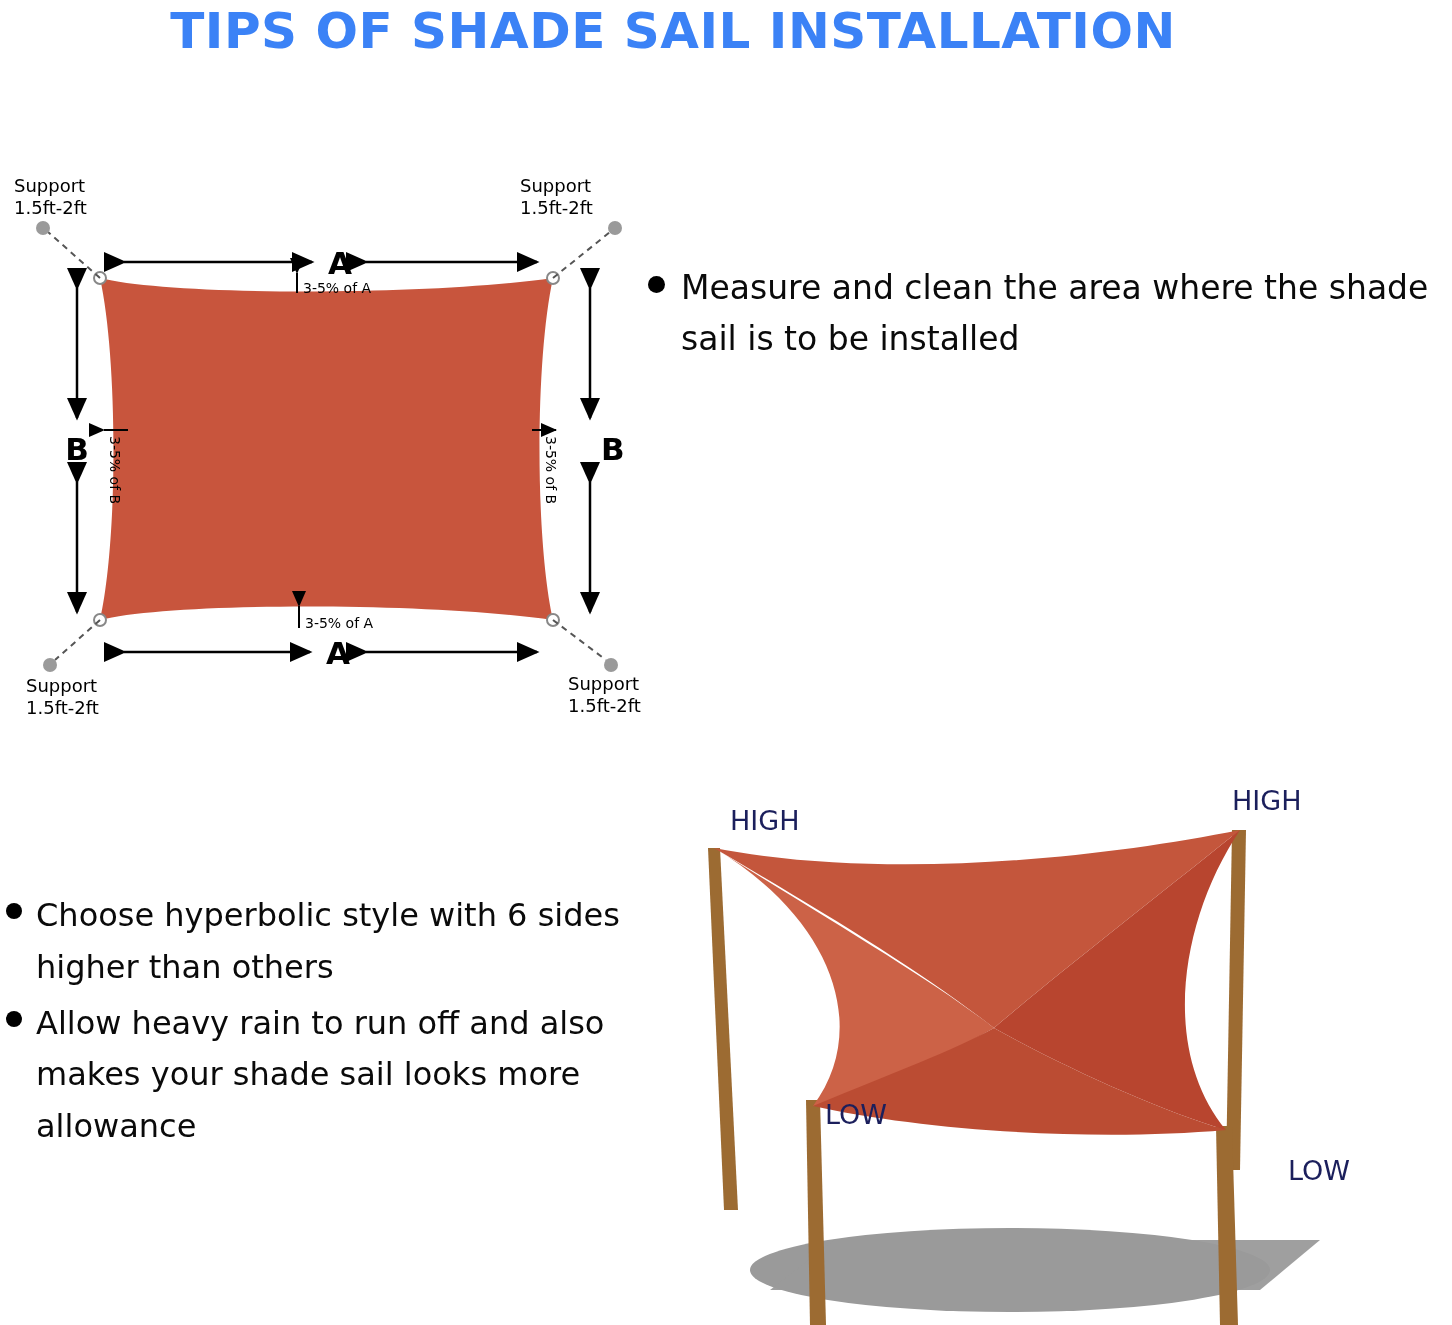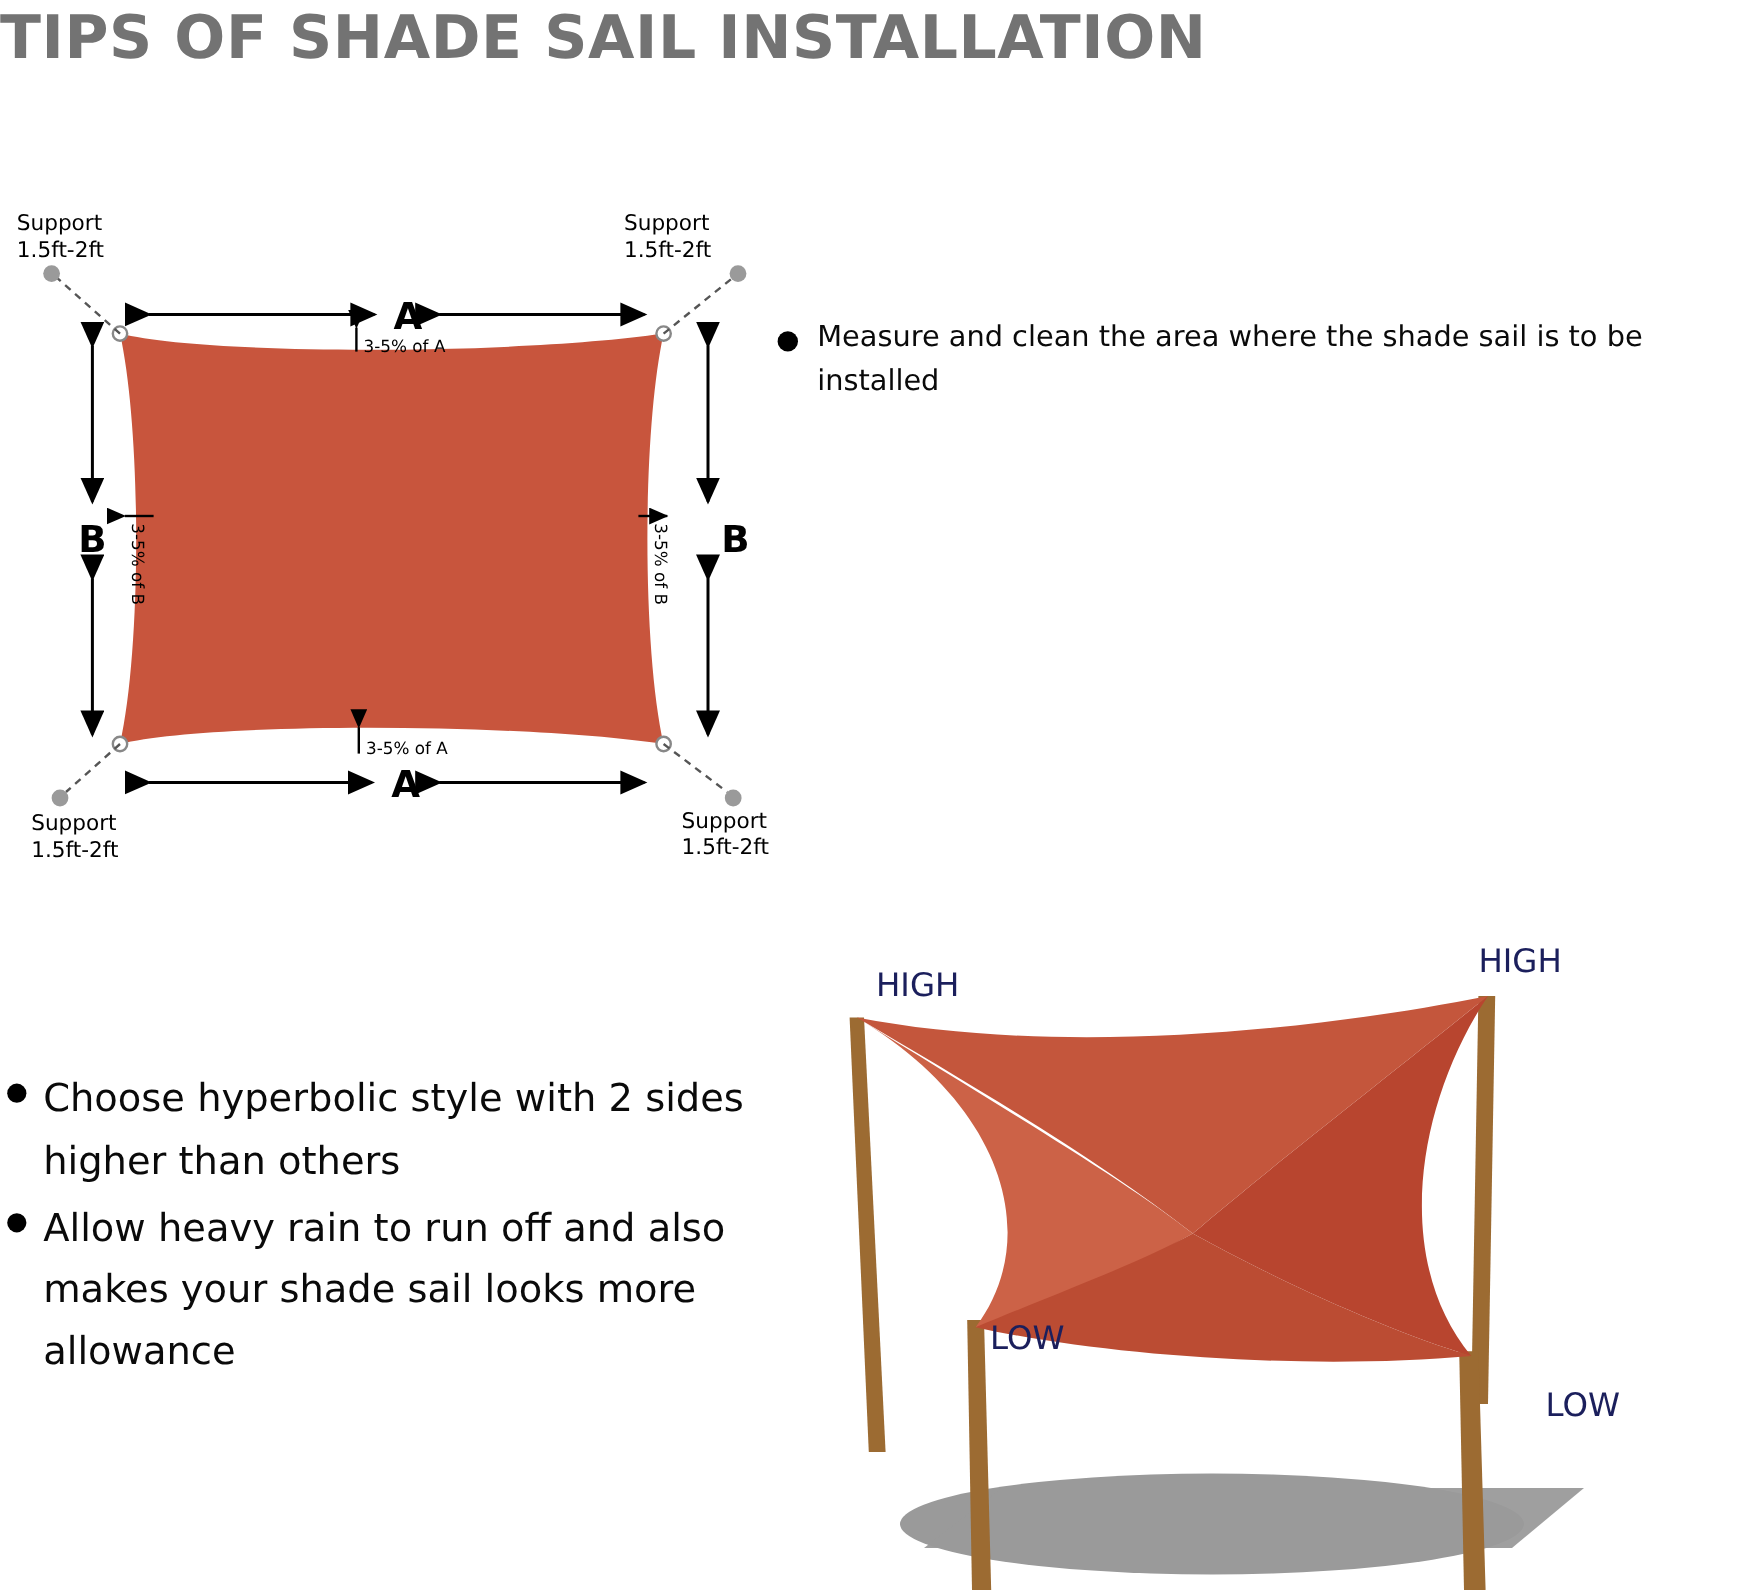--- a/index.html
+++ b/index.html
@@ -15,25 +15,26 @@
     color: #000;
     overflow: hidden;
   }
 
   
   .title {
     position: absolute;
     top: 2px;
     left: 0;
     width: 1346px;
+    text-align: center;
     font-family: "DejaVu Sans", sans-serif;
     font-weight: bold;
     font-size: 50px;
     letter-spacing: 0.5px;
-    color: #737373;
+    color: #3b82f6;
     white-space: nowrap;
   }
 
   
   .top-diagram {
     position: absolute;
     left: 0px;
     top: 160px;
     width: 660px;
     height: 580px;
@@ -55,21 +56,21 @@
   .bullet-dot {
     flex: 0 0 auto;
     width: 17px;
     height: 17px;
     border-radius: 50%;
     background: #000;
     margin-top: 14px;
     margin-right: 16px;
   }
   .bullet-text {
-    font-size: 24px;
+    font-size: 33px;
     line-height: 1.55;
     color: #0a0a0a;
     font-family: "DejaVu Sans", sans-serif;
   }
 
   
   .bottom-list {
     position: absolute;
     left: 0px;
     top: 890px;
@@ -204,21 +205,21 @@
 <div class="top-list">
   <div class="bullet-row">
     <span class="bullet-dot"></span>
     <span class="bullet-text">Measure and clean the area where the shade sail is to be installed</span>
   </div>
 </div>
 
 <div class="bottom-list">
   <div class="bullet-row">
     <span class="bullet-dot"></span>
-    <span class="bullet-text">Choose hyperbolic style with 2 sides higher than others</span>
+    <span class="bullet-text">Choose hyperbolic style with 6 sides higher than others</span>
   </div>
   <div class="bullet-row">
     <span class="bullet-dot"></span>
     <span class="bullet-text">Allow heavy rain to run off and also makes your shade sail looks more allowance</span>
   </div>
 </div>
 
 <div class="bottom-diagram">
   <svg width="812" height="555" viewBox="0 0 812 555" xmlns="http://www.w3.org/2000/svg">
 

